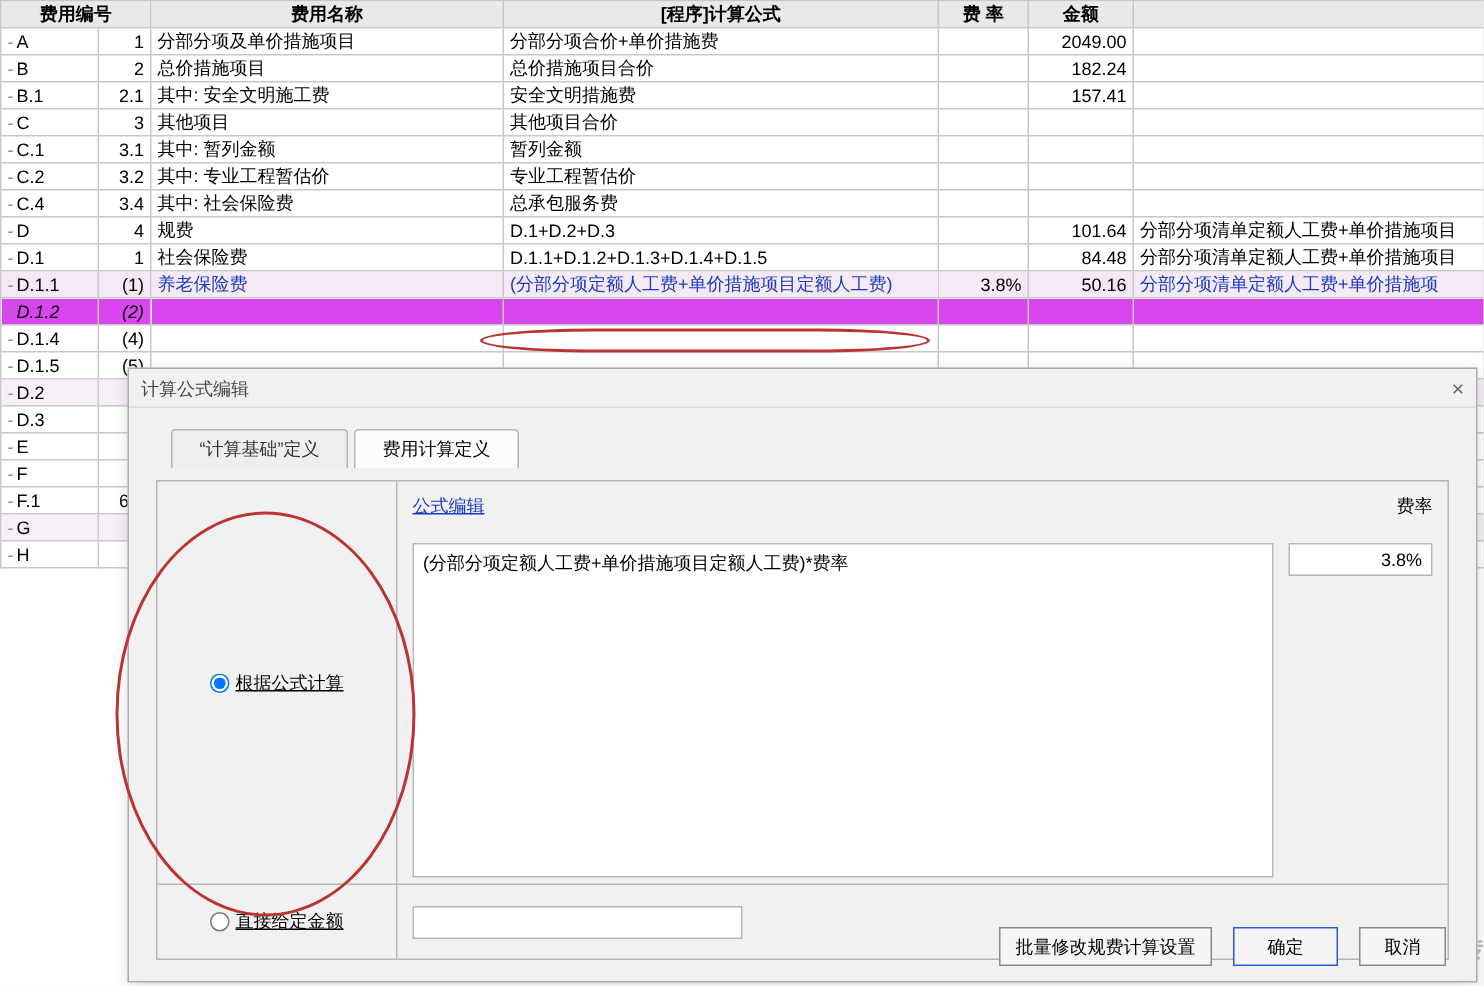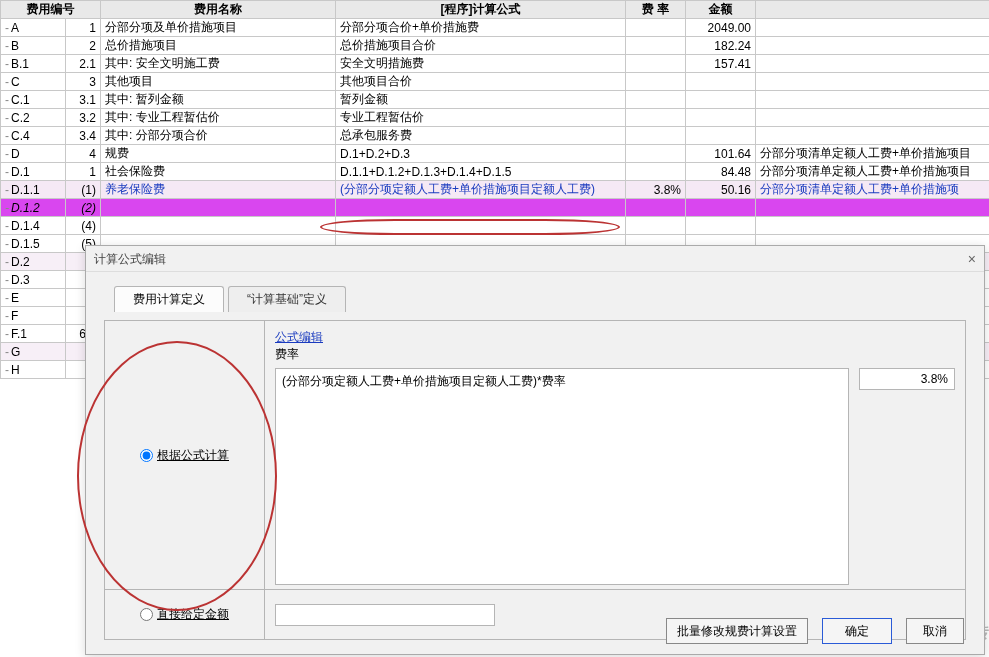--- a/index.html
+++ b/index.html
@@ -107,21 +107,21 @@
   }
   .radio-top { flex:1; display:flex; align-items:center; justify-content:center; }
   .radio-bot { height:50px; border-top:1px solid #b5b5b5; display:flex; align-items:center; justify-content:center; }
   .radio-item { display:flex; align-items:center; gap:4px;text-decoration:underline; }
   .radio-item input { margin:0; }
   .panel-right { flex:1; display:flex; flex-direction:column; }
   .right-top {
     flex:1; padding:8px 10px 4px 10px;
     display:flex; flex-direction:column;
   }
-  .right-top-header { display:flex; justify-content:space-between; margin-bottom:5px;flex-direction:column; }
+  .right-top-header { display:flex; justify-content:space-between; margin-bottom:16px; }
   .link-edit { color:#1a3bbf; text-decoration:underline; cursor:pointer; }
   .rate-label { }
   .right-top-body { flex:1; display:flex; gap:10px; }
   .formula-box {
     flex:1; background:#fff; border:1px solid #b5b5b5;
     padding:4px 6px; font-size:12px;
   }
   .rate-input {
     width:96px; height:22px; border:1px solid #b5b5b5;
     background:#fff; text-align:right; padding:0 6px; font-size:12px;
@@ -234,21 +234,21 @@
         <td class="col-idx">3.2</td>
         <td class="col-name">其中: 专业工程暂估价</td>
         <td class="col-formula">专业工程暂估价</td>
         <td class="col-rate"></td>
         <td class="col-amount"></td>
         <td class="col-basis"></td>
       </tr>
       <tr>
         <td class="col-code">C.4</td>
         <td class="col-idx">3.4</td>
-        <td class="col-name">其中: 分部分项合价</td>
+        <td class="col-name">其中: 社会保险费</td>
         <td class="col-formula">总承包服务费</td>
         <td class="col-rate"></td>
         <td class="col-amount"></td>
         <td class="col-basis"></td>
       </tr>
       <tr>
         <td class="col-code">D</td>
         <td class="col-idx">4</td>
         <td class="col-name">规费</td>
         <td class="col-formula">D.1+D.2+D.3</td>
@@ -369,22 +369,22 @@
 
 <div class="formula-oval"></div>
 
 <div class="dialog">
   <div class="dlg-title">
     <span>计算公式编辑</span>
     <span class="dlg-close">×</span>
   </div>
   <div class="dlg-body">
     <div class="tabs">
+      <div class="tab inactive">“计算基础”定义</div>
       <div class="tab">费用计算定义</div>
-      <div class="tab inactive">“计算基础”定义</div>
     </div>
     <div class="panel">
       <div class="panel-left">
         <div class="radio-oval"></div>
         <div class="radio-top">
           <label class="radio-item">
             <input type="radio" name="mode" checked="" style="">
             <span>根据公式计算</span>
           </label>
         </div>

